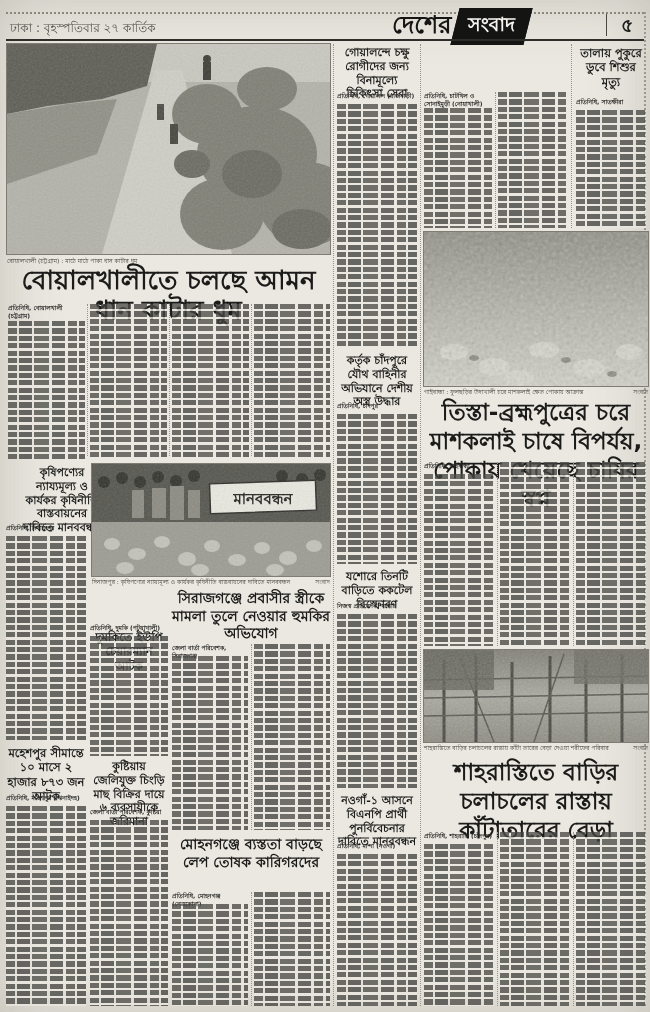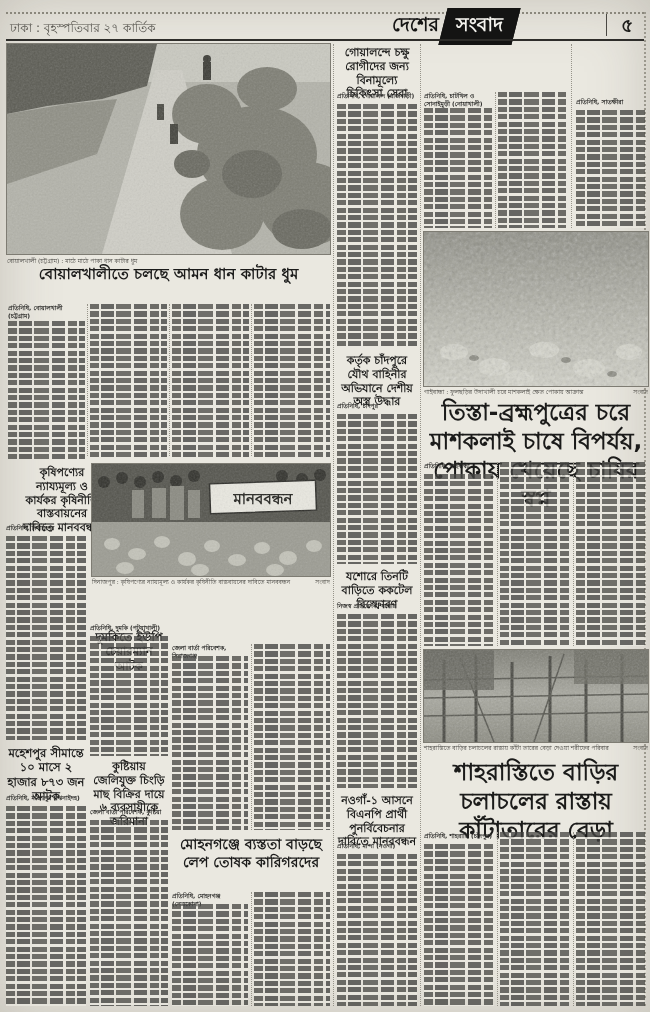--- a/index.html
+++ b/index.html
@@ -15,28 +15,28 @@
     overflow:hidden;box-shadow:inset 0 0 60px rgba(90,85,70,.25);
   }
   .abs{position:absolute;}
   
   .top-dotted{border-top:2px dotted #8a877c;}
   .header-rule{border-top:2px solid #2e2d2a;}
   .dateline{color:#55534d;line-height:1.25;}
   .dateline .bn{font-size:12px;}
   .dateline .en{font-size:5.5px;display:block;border-top:1px solid #807d74;margin-top:1px;padding-top:1px;}
   .masthead{display:flex;align-items:center;gap:4px;}
-  .masthead .m1{font-size:19px;font-weight:bold;color:#151514;letter-spacing:0;}
+  .masthead .m1{font-size:24px;font-weight:bold;color:#151514;letter-spacing:0;}
   .masthead .m2{background:#141413;color:#f4f3ee;font-size:19px;font-weight:bold;
     padding:1px 12px 2px 12px;transform:skewX(-14deg);display:inline-block;border:1px solid #141413;}
   .masthead .m2 span{display:inline-block;transform:skewX(14deg);}
   .pagenum{font-size:19px;font-weight:bold;color:#1d1d1b;border-left:1px solid #4a4843;padding-left:14px;line-height:22px;}
   
   .hl{font-weight:bold;color:var(--ink);text-align:center;line-height:1.25;}
-  .hl-xl{font-size:15px;line-height:1.15;}
+  .hl-xl{font-size:26px;line-height:1.15;}
   .hl-lg{font-size:23px;}
   .hl-md{font-size:14px;}
   .hl-md2{font-size:14px;}
   .hl-sm{font-size:11px;}
   .hl-sm2{font-size:11.5px;}
   .byline{font-size:6px;font-weight:bold;color:#2a2a28;text-align:left;line-height:1.3;}
   .caption{font-size:6px;color:#44433f;display:flex;justify-content:space-between;line-height:1.2;}
   .caption .credit{color:#55534d;}
   
   .ft{
@@ -171,20 +171,21 @@
     <span class="credit">সংবাদ</span>
   </div>
 
   <div class="abs hl hl-sm2" style="left:90px;top:592px;width:78px;margin-top:38px;">দুমকিতে ইউপি চেয়ারম্যান আটক</div>
   <div class="abs byline" style="left:90px;top:624px;width:78px;">প্রতিনিধি, দুমকি (পটুয়াখালী)</div>
   <div class="abs ft" style="left:90px;top:636px;width:78px;height:120px;"></div>
   <div class="abs hl hl-sm" style="left:90px;top:760px;width:78px;">কুষ্টিয়ায় জেলিযুক্ত চিংড়ি মাছ বিক্রির দায়ে ৬ ব্যবসায়ীকে জরিমানা</div>
   <div class="abs byline" style="left:90px;top:808px;width:78px;">জেলা বার্তা পরিবেশক, কুষ্টিয়া</div>
   <div class="abs ft" style="left:90px;top:820px;width:78px;height:186px;"></div>
 
+  <div class="abs hl hl-md" style="left:172px;top:590px;width:158px;">সিরাজগঞ্জে প্রবাসীর স্ত্রীকে মামলা তুলে নেওয়ার হুমকির অভিযোগ</div>
   <div class="abs byline" style="left:172px;top:644px;width:76px;">জেলা বার্তা পরিবেশক, সিরাজগঞ্জ</div>
   <div class="abs ft" style="left:172px;top:656px;width:76px;height:174px;"></div>
   <div class="abs ft" style="left:254px;top:644px;width:76px;height:186px;"></div>
   <div class="abs vsep" style="left:251px;top:644px;height:186px;"></div>
 
   <div class="abs hl hl-md2" style="left:172px;top:836px;width:158px;">মোহনগঞ্জে ব্যস্ততা বাড়ছে লেপ তোষক কারিগরদের</div>
   <div class="abs byline" style="left:172px;top:892px;width:76px;">প্রতিনিধি, মোহনগঞ্জ (নেত্রকোনা)</div>
   <div class="abs ft" style="left:172px;top:904px;width:76px;height:102px;"></div>
   <div class="abs ft" style="left:254px;top:892px;width:76px;height:114px;"></div>
   <div class="abs vsep" style="left:251px;top:892px;height:114px;"></div>
@@ -204,20 +205,21 @@
   <div class="abs byline" style="left:337px;top:842px;width:80px;">প্রতিনিধি, মান্দা (নওগাঁ)</div>
   <div class="abs ft" style="left:337px;top:854px;width:80px;height:152px;"></div>
   <div class="abs vsep" style="left:420px;top:44px;height:962px;"></div>
 
   <div class="abs byline" style="left:424px;top:92px;width:68px;">প্রতিনিধি, চাটখিল ও সোনাইমুড়ী (নোয়াখালী)</div>
   <div class="abs ft" style="left:424px;top:108px;width:68px;height:120px;"></div>
   <div class="abs ft" style="left:498px;top:92px;width:68px;height:136px;"></div>
   <div class="abs vsep" style="left:495px;top:92px;height:136px;"></div>
   <div class="abs vsep" style="left:571px;top:44px;height:184px;"></div>
 
+  <div class="abs hl hl-sm2" style="left:576px;top:46px;width:70px;">তালায় পুকুরে ডুবে শিশুর মৃত্যু</div>
   <div class="abs byline" style="left:576px;top:98px;width:70px;">প্রতিনিধি, সাতক্ষীরা</div>
   <div class="abs ft" style="left:576px;top:110px;width:70px;height:118px;"></div>
 
   <svg class="abs photo" style="left:424px;top:232px;" width="224" height="154" viewBox="0 0 224 154">
     <defs>
         <linearGradient id="g3" x1="0" y1="0" x2="0" y2="1">
       <stop offset="0" stop-color="#8e8e85"></stop>
           <stop offset="0.55" stop-color="#b6b6ac"></stop>
           <stop offset="1" stop-color="#d2d2c8"></stop>
     </linearGradient>

